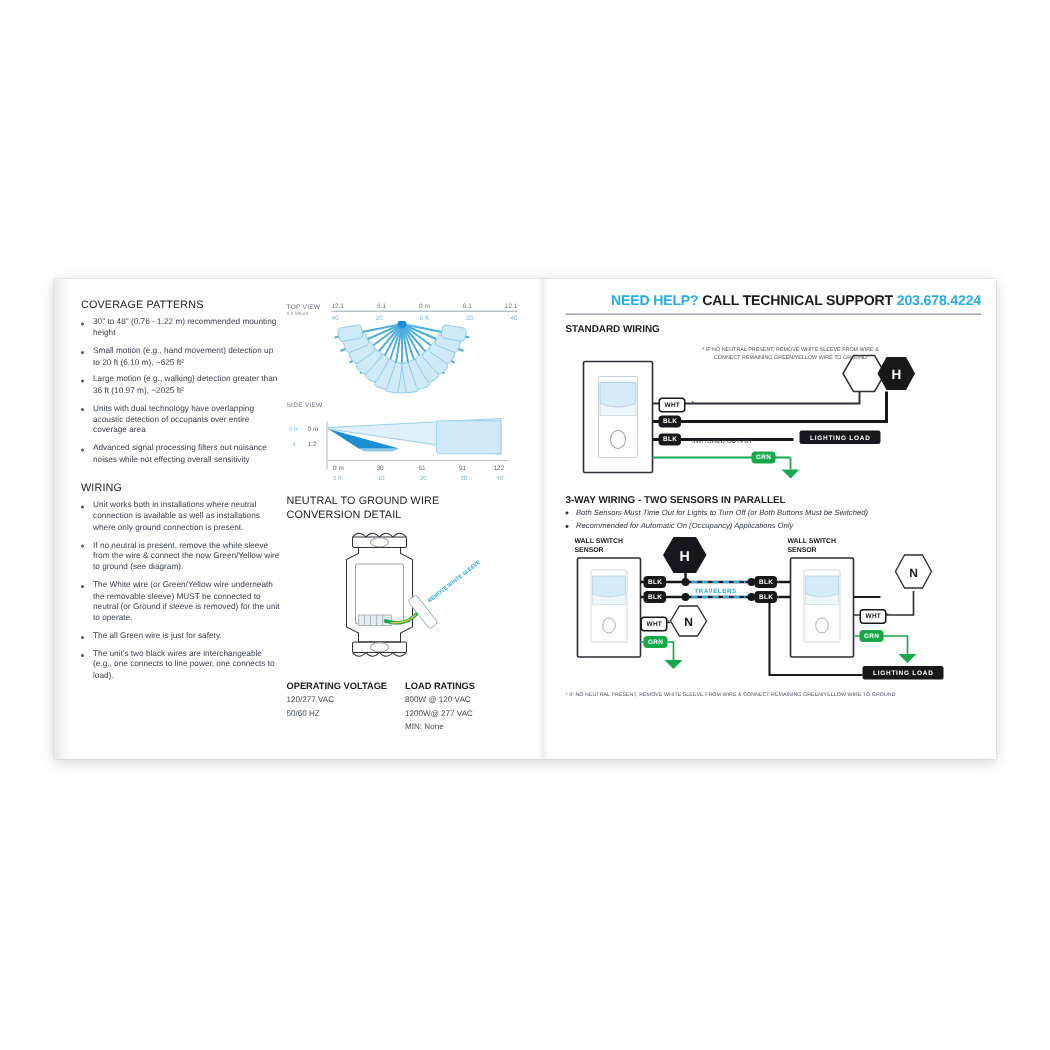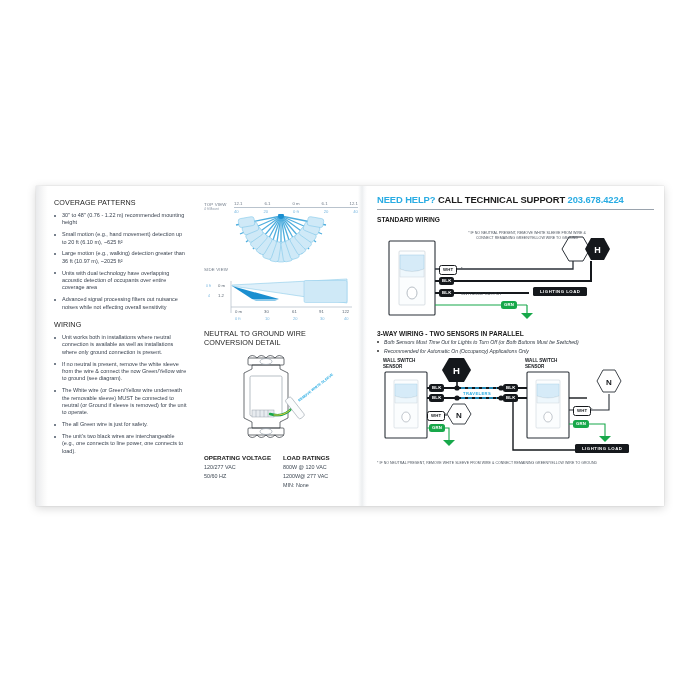--- a/index.html
+++ b/index.html
@@ -20,21 +20,21 @@
   #sheet:before{ 
     content:"";position:absolute;left:0;top:0;width:12px;height:100%;
     background:linear-gradient(90deg,#e9eaec 0%,#fafafa 70%,#ffffff 100%);
   }
   #sheet:after{ 
     content:"";position:absolute;left:322px;top:0;width:9px;height:100%;
     background:linear-gradient(90deg,#ffffff 0%,#eceef0 45%,#f7f8f9 70%,#ffffff 100%);
   }
   .panel{position:absolute;top:0;height:100%;box-sizing:border-box;}
   #panelLeft{left:0;width:160px;padding:12px 8px 0 18px;}
-  #panelMid{left:160px;width:170px;padding:12px 8px 0 8px;}
+  #panelMid{left:147px;width:170px;padding:12px 8px 0 8px;}
   #panelRight{left:331px;width:297px;padding:8px 10px 0 10px;}
 
   
   h3.sec{
     font-size:7.2px;font-weight:normal;color:#1b1b1b;
     letter-spacing:.1px;margin:0 0 5px 0;text-transform:uppercase;
   }
   ul.bul{margin:0 0 9px 0;padding:0;list-style:none;}
   ul.bul li{
     position:relative;padding-left:8px;margin-bottom:4.4px;
@@ -60,21 +60,21 @@
   .sideWrap{position:relative;height:44px;margin-top:5px;}
 
   
   .convWrap{position:relative;height:100px;margin-top:2px;}
   .specs{display:flex;gap:12px;margin-top:2px;}
   .specs h4{font-size:6.2px;font-weight:bold;color:#1b1b1b;margin:0 0 3px 0;}
   .specs p{font-size:5.4px;color:#3f4954;margin:0 0 2px 0;line-height:7px;}
 
   
   .helpbar{
-    font-size:9.4px;font-weight:bold;
+    text-align:right;font-size:9.4px;font-weight:bold;
     color:#1b1b1b;letter-spacing:-.1px;white-space:nowrap;
   }
   .helpbar .cy{color:#29ace3;}
   .ruleline{height:1px;background:#9aa3ad;margin:4px 0 6px 0;}
   h4.sub{font-size:6.6px;font-weight:bold;color:#1b1b1b;margin:0 0 2px 0;}
   ul.ital{margin:1px 0 4px 0;padding:0;list-style:none;}
   ul.ital li{
     position:relative;padding-left:7px;margin-bottom:2px;
     font-size:5.1px;font-style:italic;color:#2f3740;line-height:6.6px;
   }

